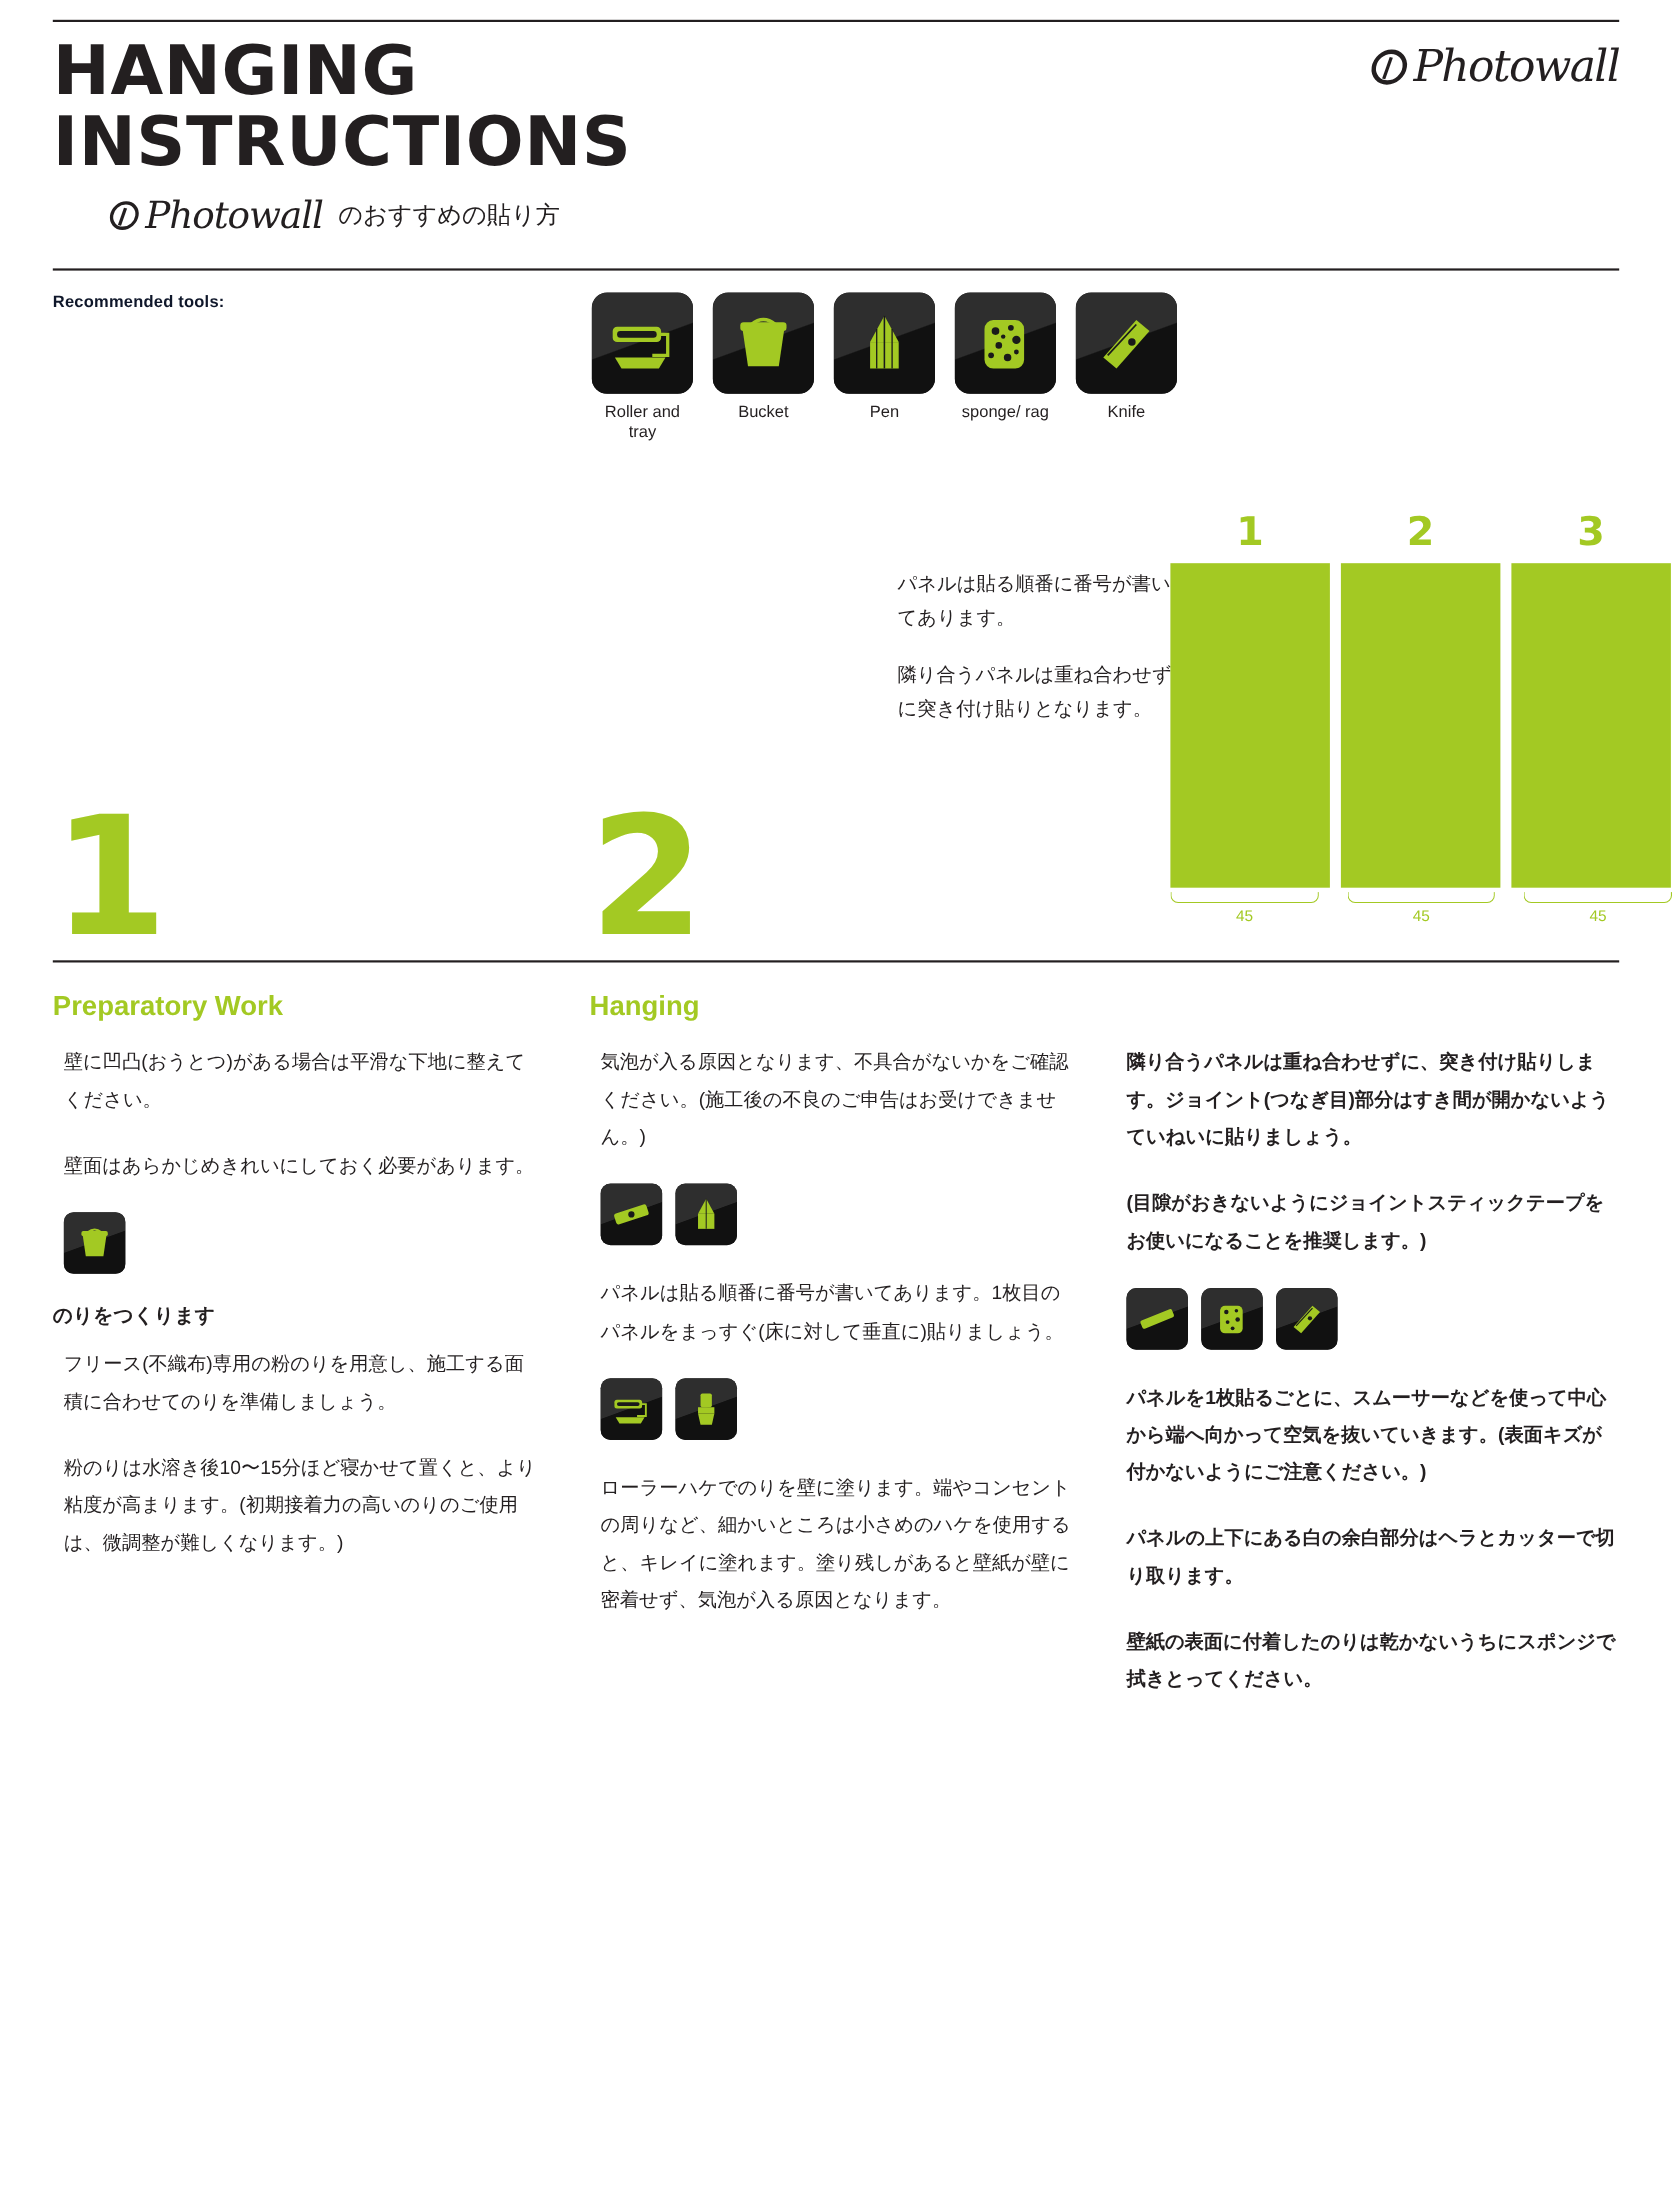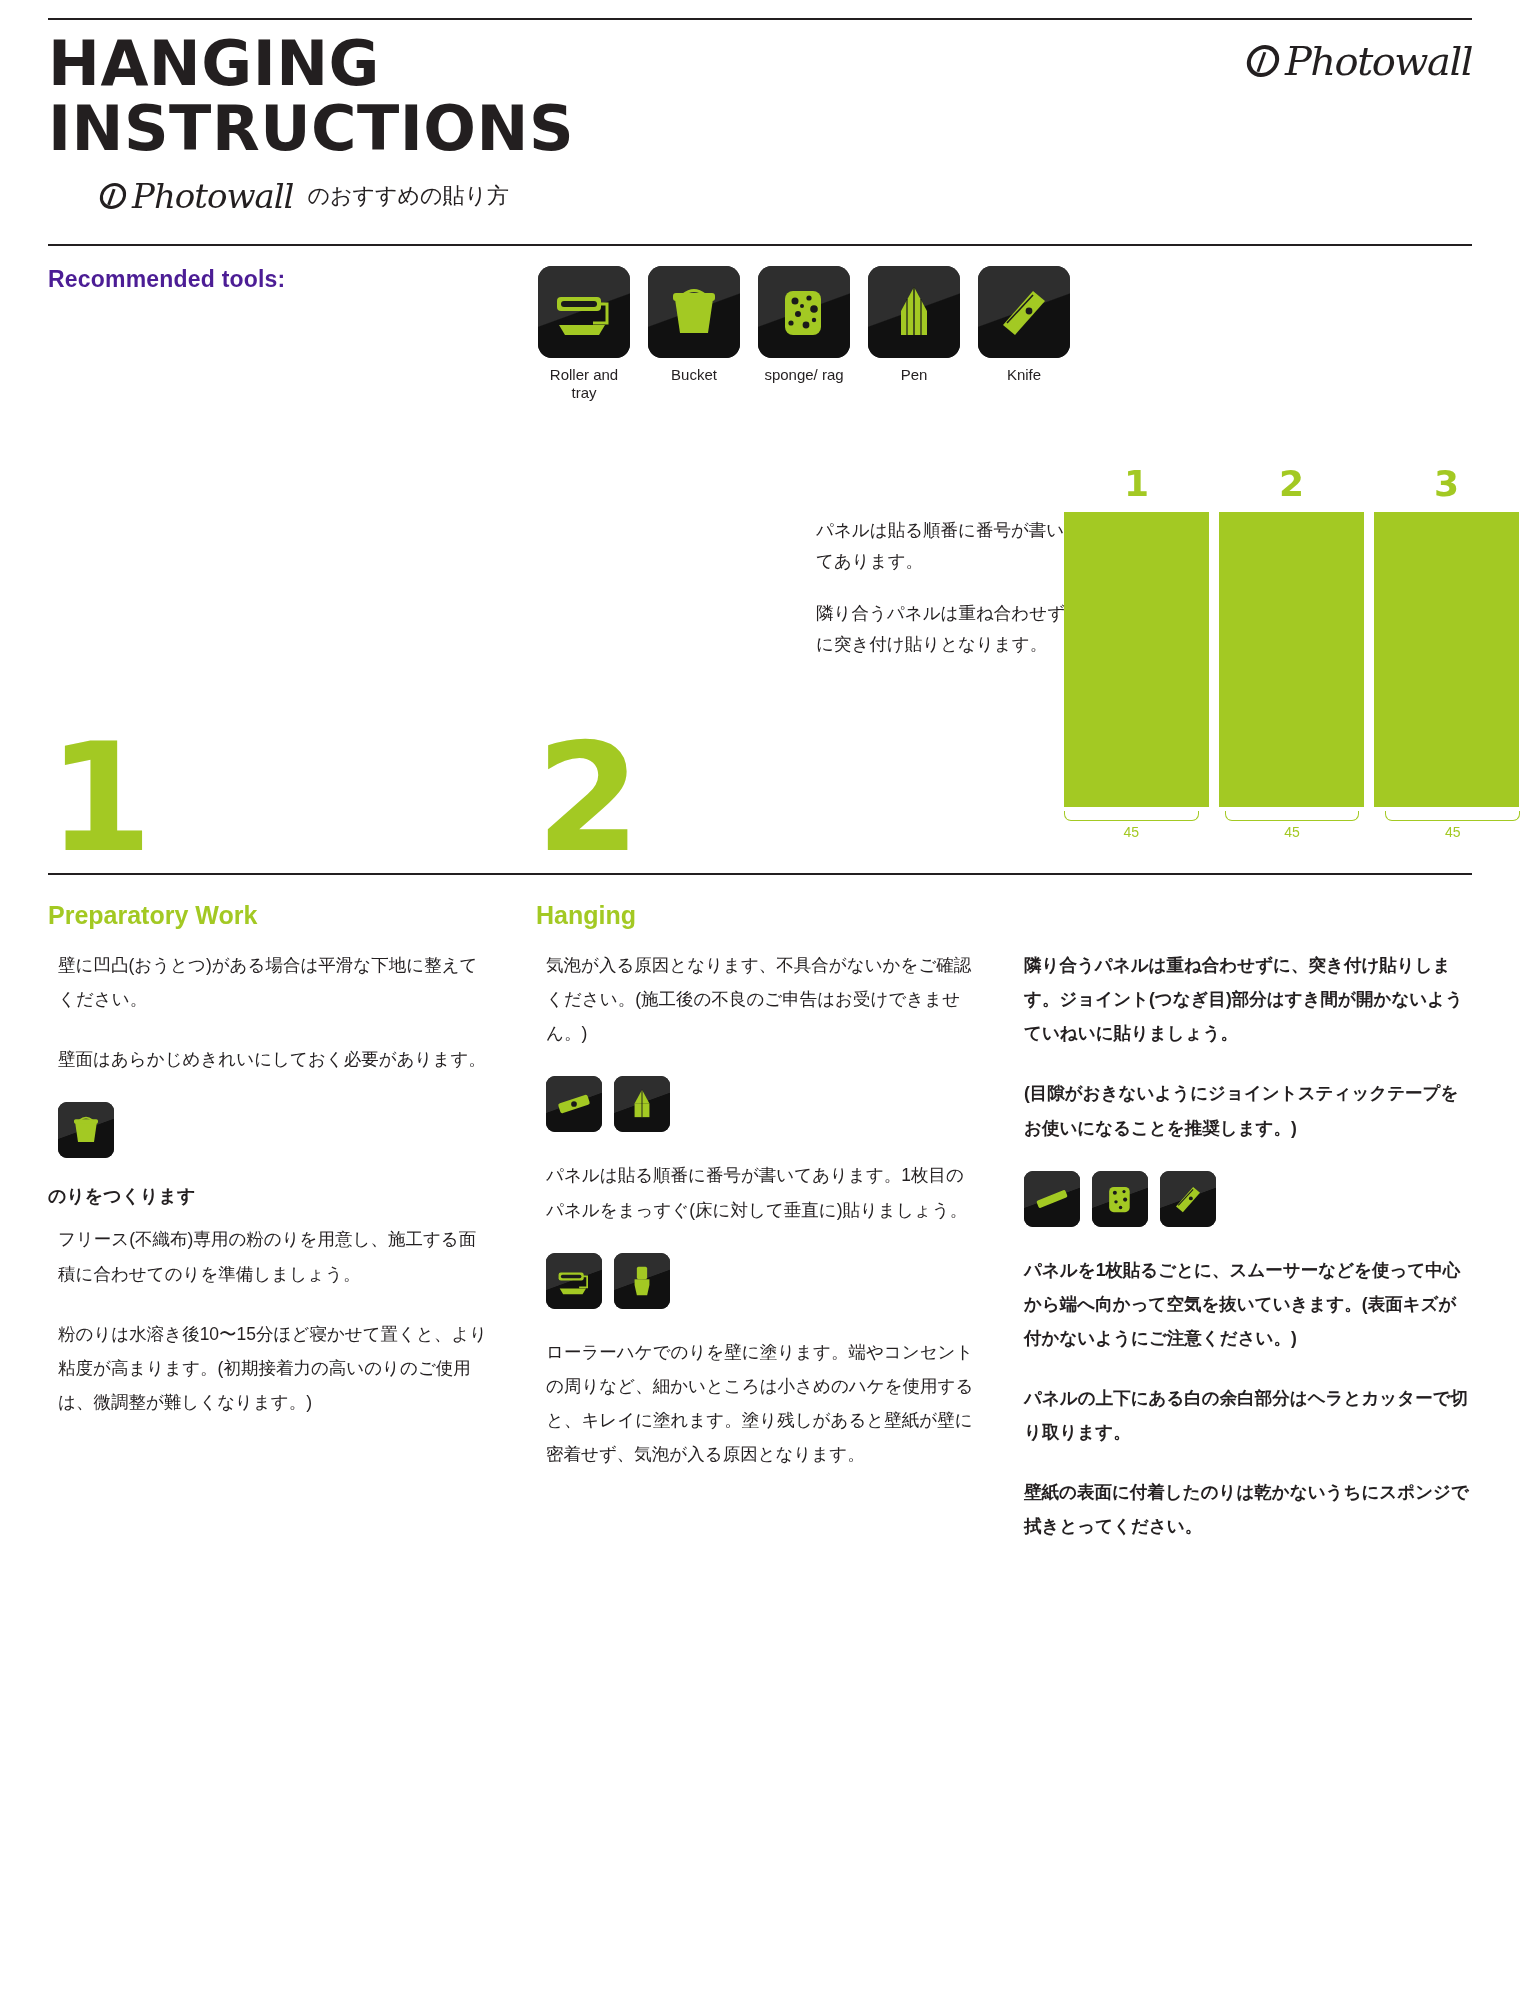--- a/index.html
+++ b/index.html
@@ -60,23 +60,23 @@
     display:flex; align-items:center; gap:6px;
   }
   .logo-top .brand-mark { width:32px; height:32px; border-width:4px; }
   .logo-top .brand-mark::after { height:20px; left:9px; }
 
   
   .rule { border-top:2px solid #231f20; }
   .tools-section { margin-top:28px; }
   .tools-wrap { display:flex; align-items:flex-start; padding-top:20px; }
   .tools-label {
-    color:#4c1d95;
+    color:#0f172a;
     font-weight:bold;
-    font-size:23px;
+    font-size:15px;
     width:490px;
     letter-spacing:0.2px;
   }
   .tools-list { display:flex; gap:18px; }
   .tool { width:92px; text-align:center; }
   .tool-icon {
     width:92px; height:92px;
     background:#1a1a1a;
     border-radius:14px;
     position:relative;
@@ -215,20 +215,35 @@
           <div class="tool-icon">
             <span class="g">
                 <svg width="70" height="70" viewBox="0 0 70 70">
               <path d="M16 22 h38 l-5 34 h-28 z" fill="#a3c923"></path>
               <rect x="14" y="16" width="42" height="8" rx="3" fill="#a3c923"></rect>
               <path d="M24 18 q11 -9 22 0" stroke="#a3c923" stroke-width="3" fill="none"></path>
             </svg>
               </span>
           </div>
           <div class="tool-cap">Bucket</div>
+        </div>
+
+        <div class="tool">
+          <div class="tool-icon">
+            <span class="g">
+                <svg width="70" height="70" viewBox="0 0 70 70">
+              <path d="M35 10 L48 34 H22 Z" fill="#a3c923"></path>
+              <rect x="22" y="34" width="26" height="24" fill="#a3c923"></rect>
+              <path d="M35 10 L35 58" stroke="#1a1a1a" stroke-width="1.4"></path>
+              <path d="M28 22 L28 58" stroke="#1a1a1a" stroke-width="1.2"></path>
+              <path d="M42 22 L42 58" stroke="#1a1a1a" stroke-width="1.2"></path>
+            </svg>
+              </span>
+          </div>
+          <div class="tool-cap">Pen</div>
         </div>
 
         <div class="tool">
           <div class="tool-icon">
             <span class="g">
                 <svg width="70" height="70" viewBox="0 0 70 70">
               <rect x="16" y="14" width="36" height="44" rx="8" fill="#a3c923"></rect>
               <circle cx="26" cy="24" r="3.5" fill="#1a1a1a"></circle>
               <circle cx="40" cy="21" r="2.6" fill="#1a1a1a"></circle>
               <circle cx="45" cy="32" r="3.8" fill="#1a1a1a"></circle>
@@ -240,35 +255,20 @@
             </svg>
               </span>
           </div>
           <div class="tool-cap">sponge/ rag</div>
         </div>
 
         <div class="tool">
           <div class="tool-icon">
             <span class="g">
                 <svg width="70" height="70" viewBox="0 0 70 70">
-              <path d="M35 10 L48 34 H22 Z" fill="#a3c923"></path>
-              <rect x="22" y="34" width="26" height="24" fill="#a3c923"></rect>
-              <path d="M35 10 L35 58" stroke="#1a1a1a" stroke-width="1.4"></path>
-              <path d="M28 22 L28 58" stroke="#1a1a1a" stroke-width="1.2"></path>
-              <path d="M42 22 L42 58" stroke="#1a1a1a" stroke-width="1.2"></path>
-            </svg>
-              </span>
-          </div>
-          <div class="tool-cap">Pen</div>
-        </div>
-
-        <div class="tool">
-          <div class="tool-icon">
-            <span class="g">
-                <svg width="70" height="70" viewBox="0 0 70 70">
               <path d="M14 48 L44 14 L56 24 L26 58 Z" fill="#a3c923"></path>
               <path d="M18 46 L44 18" stroke="#1a1a1a" stroke-width="1.6"></path>
               <circle cx="40" cy="34" r="3.4" fill="#1a1a1a"></circle>
             </svg>
               </span>
           </div>
           <div class="tool-cap">Knife</div>
         </div>
 
       </div>

